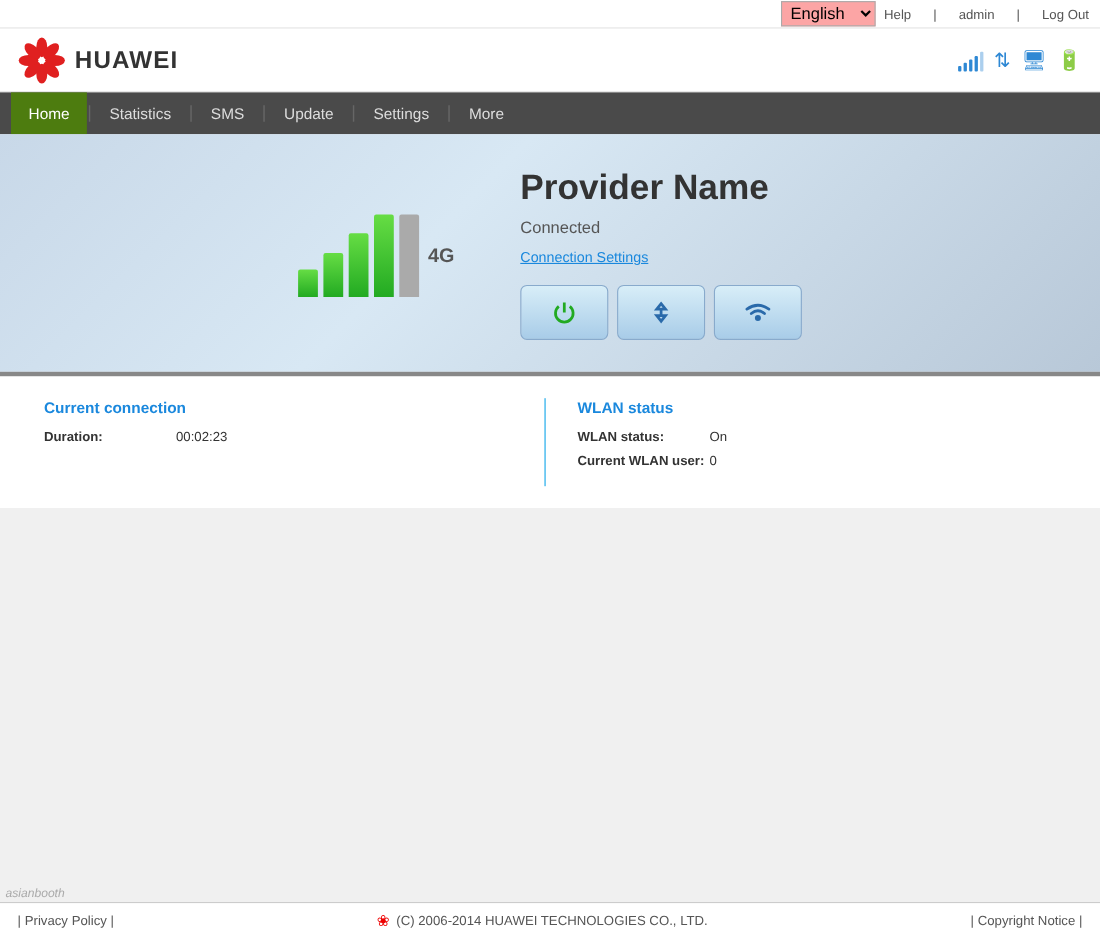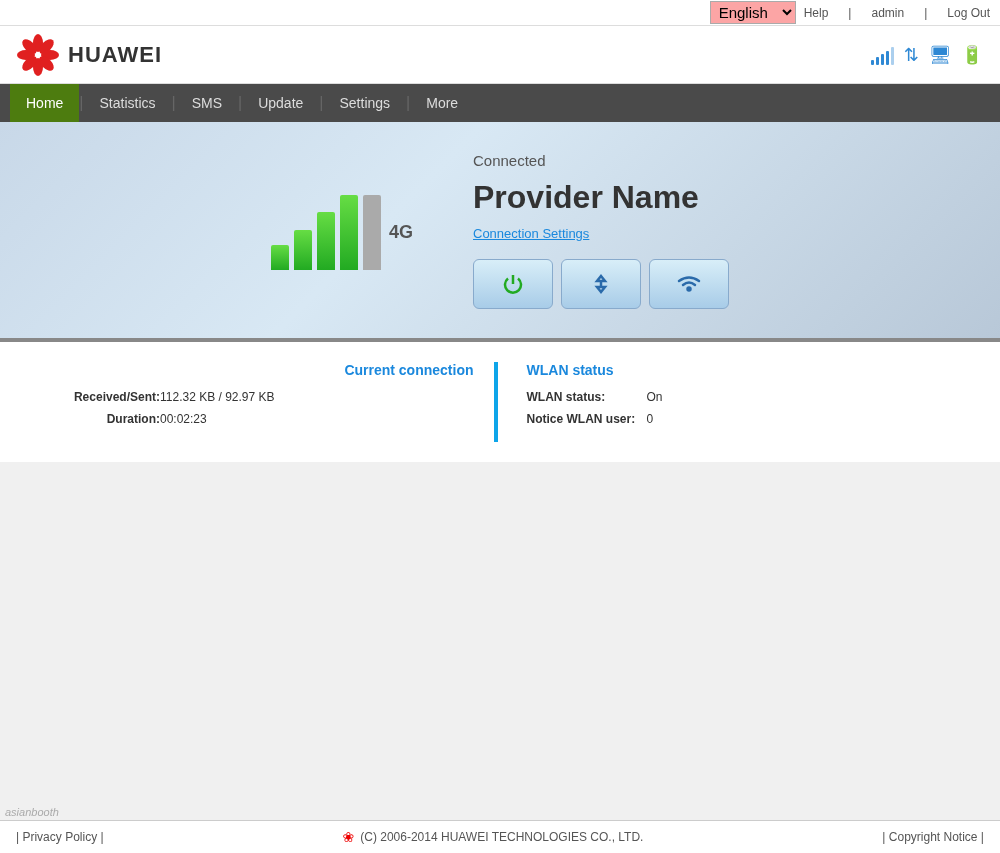--- a/index.html
+++ b/index.html
@@ -132,22 +132,21 @@
     #info-section {
       background: #fff;
       display: flex;
       padding: 20px 40px;
       gap: 0;
       min-height: 120px;
     }
     #current-connection {
       flex: 1;
       padding-right: 20px;
-      border-right: 4px solid #0ea5e9;
-      text-align: right;
+      border-right: 1px solid #0ea5e9;
     }
     #wlan-status {
       flex: 1;
       padding-left: 29px;
     }
     .section-title { color: #1a88dd; font-weight: bold; font-size: 14px; margin-bottom: 12px; }
     .info-row { display: flex; margin-bottom: 8px; align-items: baseline; }
     .info-label { font-weight: bold; font-size: 12px; min-width: 120px; }
     .info-value { font-size: 12px; color: #333; }
 
@@ -248,22 +247,22 @@
       <div class="hero-bar hb1"></div>
       <div class="hero-bar hb2"></div>
       <div class="hero-bar hb3"></div>
       <div class="hero-bar hb4"></div>
       <div class="hero-bar hb5"></div>
     </div>
     <div class="hero-4g">4G</div>
   </div>
 
   <div id="connection-info">
+    <div id="provider-name">Provider Name</div>
     <div id="status-text">Connected</div>
-    <div id="provider-name">Provider Name</div>
     <a id="conn-settings-link">Connection Settings</a>
     <div id="action-buttons">
       <button class="action-btn active-btn" title="Power">
         <svg width="24" height="24" viewBox="0 0 24 24" fill="none" stroke="#22aa22" stroke-width="2.5">
           <path d="M12 3v9"></path>
           <path d="M7 6.5A8 8 0 1 0 17 6.5"></path>
         </svg>
       </button>
       <button class="action-btn" title="Data Connection">
         <svg width="24" height="24" viewBox="0 0 24 24" fill="none" stroke="#2a6aaa" stroke-width="2.5">
@@ -281,36 +280,32 @@
         </svg>
       </button>
     </div>
   </div>
 </div>
 
 <div id="info-section">
   <div id="current-connection">
     <div class="section-title">Current connection</div>
     <div class="info-row">
-      <span class="info-label">Received/Sent:</span>
-      <span class="info-value">112.32 KB /  92.97 KB</span>
-    </div>
-    <div class="info-row">
       <span class="info-label">Duration:</span>
       <span class="info-value">00:02:23</span>
     </div>
   </div>
   <div id="wlan-status">
     <div class="section-title">WLAN status</div>
     <div class="info-row">
       <span class="info-label">WLAN status:</span>
       <span class="info-value">On</span>
     </div>
     <div class="info-row">
-      <span class="info-label">Notice WLAN user:</span>
+      <span class="info-label">Current WLAN user:</span>
       <span class="info-value">0</span>
     </div>
   </div>
 </div>
 
 <div id="footer">
   <span>|&nbsp;<a>Privacy Policy</a>&nbsp;|</span>
   <div id="footer-logo">
     <span class="footer-flower">❀</span>
     <span>(C) 2006-2014 HUAWEI TECHNOLOGIES CO., LTD.</span>

